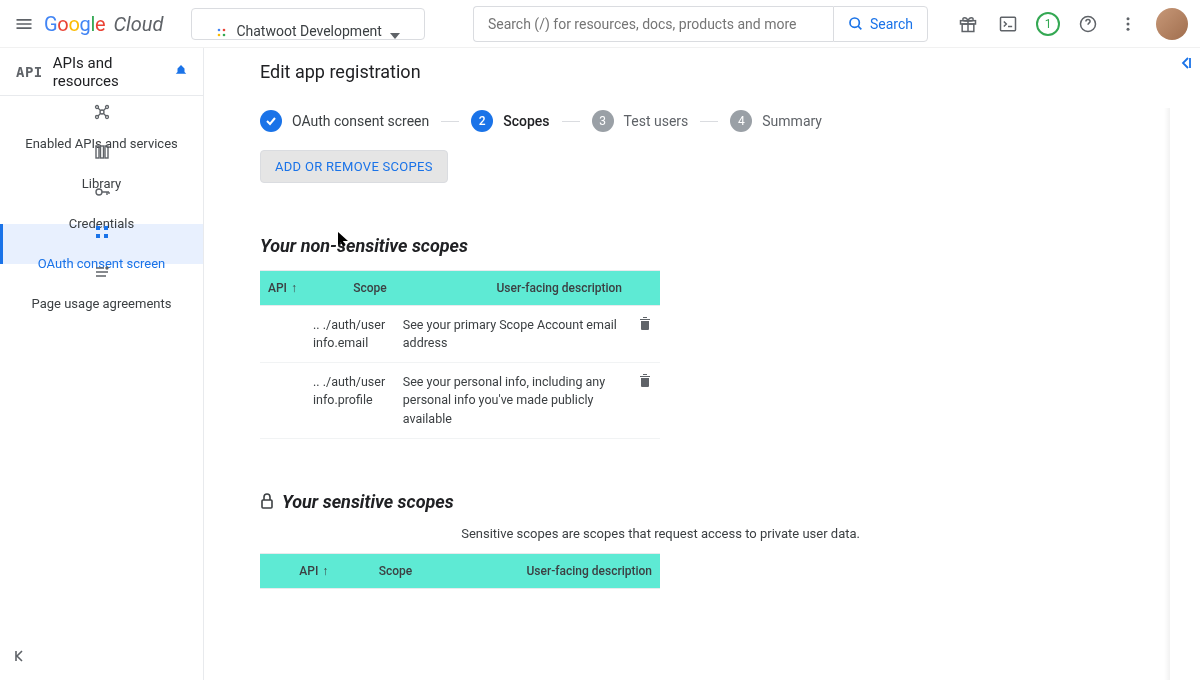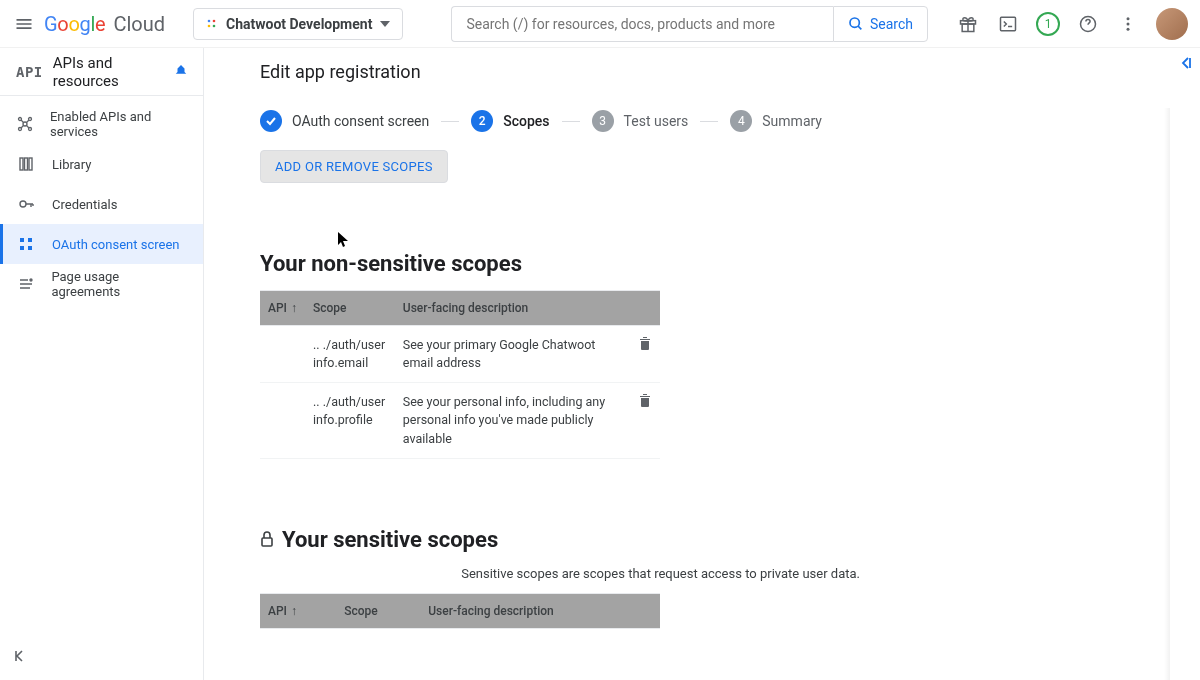--- a/index.html
+++ b/index.html
@@ -4,40 +4,40 @@
 <style>
 * { margin: 0; padding: 0; box-sizing: border-box; font-family: 'Google Sans', Roboto, Arial, sans-serif; }
 body { width: 1200px; height: 680px; overflow: hidden; background: #fff; position: relative; }
 
 
 .top-bar { height: 48px; display: flex; align-items: center; padding: 0 12px; border-bottom: 1px solid #f1f1f1; gap: 8px; }
 .hamburger { width: 24px; height: 24px; display: flex; align-items: center; justify-content: center; cursor: pointer; color: #5f6368; }
 .gcp-logo { display: flex; align-items: center; gap: 4px; margin-right: 20px; }
 .gcp-logo-text { font-size: 20px; letter-spacing: -0.3px; }
 .g-blue { color: #4285f4; } .g-red { color: #ea4335; } .g-yellow { color: #fbbc05; } .g-green { color: #34a853; }
-.gcp-cloud { color: #5f6368; font-size: 20px; margin-left: 4px; }
-.project-selector { border: 1px solid #dadce0; border-radius: 4px; height: 32px; padding: 0 12px; display: flex; align-items: center; gap: 8px; cursor: pointer; font-size: 14px; color: #3c4043; font-weight: bold; }
+.gcp-cloud { color: #5f6368; font-size: 20px; margin-left: 4px; font-style: italic; }
+.project-selector { border: 1px solid #dadce0; border-radius: 4px; height: 32px; padding: 0 24px; display: flex; align-items: flex-end; gap: 8px; cursor: pointer; font-size: 14px; color: #3c4043; }
 .project-dots { color: #3c4043; font-size: 12px; display: flex; gap: 1px; }
 .search-container { flex: 1; display: flex; align-items: flex-end; margin-left: 40px; margin-right: 20px; max-width: 560px; }
 .search-input { flex: 1; height: 36px; border: 1px solid #dadce0; border-right: none; border-radius: 4px 0 0 4px; padding: 0 14px; font-size: 14px; color: #5f6368; outline: none; }
 .search-button { height: 36px; border: 1px solid #dadce0; border-radius: 0 4px 4px 0; background: #fff; padding: 0 14px; display: flex; align-items: center; gap: 6px; color: #1a73e8; font-size: 14px; cursor: pointer; }
 .top-actions { display: flex; align-items: center; gap: 16px; margin-left: auto; }
 .top-icon { width: 24px; height: 24px; display: flex; align-items: center; justify-content: center; color: #5f6368; cursor: pointer; }
 .notif-circle { width: 24px; height: 24px; border: 2px solid #34a853; border-radius: 50%; display: flex; align-items: center; justify-content: center; font-size: 12px; color: #34a853; }
 .avatar { width: 32px; height: 32px; border-radius: 50%; background: linear-gradient(135deg, #c79878, #a06e4e); }
 
 
 .content-area { display: flex; height: calc(100% - 48px); gap: 36px; }
 .sidebar { width: 204px; border-right: 1px solid #e8eaed; display: flex; flex-direction: column; }
 .sidebar-header { height: 48px; display: flex; align-items: center; padding: 0 16px; gap: 10px; border-bottom: 1px solid #e8eaed; }
 .api-logo { font-family: monospace; font-weight: 700; font-size: 14px; color: #5f6368; letter-spacing: 0.5px; }
 .sidebar-title { font-size: 15px; color: #202124; font-weight: 400; }
 .pin { color: #1a73e8; margin-left: 4px; font-size: 14px; }
 .sidebar-items { padding-top: 8px; }
-.sidebar-item { height: 40px; display: flex; align-items: center; padding: 0 16px; gap: 16px; font-size: 13px; color: #3c4043; cursor: pointer; }
+.sidebar-item { height: 40px; display: flex; align-items: center; padding: 0 16px; gap: 16px; font-size: 13px; color: #3c4043; cursor: pointer; flex-direction: column; }
 .sidebar-item.active { background: #e8f0fe; color: #1a73e8; border-left: 3px solid #1a73e8; padding-left: 13px; }
 .sidebar-item .s-icon { width: 20px; color: #5f6368; display: flex; align-items: center; justify-content: center; font-size: 14px; }
 .sidebar-item.active .s-icon { color: #1a73e8; }
 .sidebar-footer { margin-top: auto; padding: 8px 0 12px 8px; }
 .collapse-icon { width: 24px; height: 24px; color: #5f6368; display: flex; align-items: center; justify-content: center; cursor: pointer; }
 
 
 .main { flex: 1; overflow: auto; position: relative; }
 .main-header { height: 48px; display: flex; align-items: center; padding: 0 20px; font-size: 18px; color: #202124; border-bottom: 1px solid transparent; }
 .stepper { display: flex; align-items: center; gap: 12px; padding: 14px 20px 18px; }
@@ -49,26 +49,26 @@
 .step.done { color: #3c4043; }
 .step-line { width: 18px; height: 1px; background: #dadce0; }
 
 .body-content { padding: 0 20px 40px; max-width: 640px; }
 .desc { font-size: 14px; color: #3c4043; line-height: 1.55; margin-bottom: 18px; max-width: 430px; }
 .desc a { color: #1a73e8; text-decoration: none; border-bottom: 1px dotted #1a73e8; }
 .ext-icon { font-size: 11px; color: #1a73e8; margin-left: 2px; }
 .add-scopes-btn { border: 1px solid #dadce0; background: #e5e5e5; color: #1a73e8; text-transform: uppercase; font-size: 13px; letter-spacing: 0.3px; padding: 8px 14px; border-radius: 4px; cursor: pointer; position: relative; }
 .cursor-arrow { position: absolute; left: 338px; top: 232px; font-size: 14px; color: #000; pointer-events: none; z-index: 100; }
 
-.section-title { font-size: 22px; color: #202124; margin-top: 68px; margin-bottom: 14px; display: flex; align-items: center; gap: 8px; }
+.section-title { font-size: 18px; color: #202124; margin-top: 52px; margin-bottom: 14px; display: flex; align-items: center; gap: 8px; font-style: italic; }
 .lock-icon { font-size: 15px; color: #3c4043; }
 .section-sub { font-size: 13px; color: #3c4043; margin-bottom: 12px; text-align: right; }
 
 .scopes-table { width: 100%; max-width: 400px; border-collapse: collapse; font-size: 13px; }
-.scopes-table th { text-align: left; font-weight: 500; color: #3c4043; background: #a3a3a3; padding: 10px 8px; border-top: 1px solid #e8eaed; border-bottom: 1px solid #e8eaed; font-size: 12px; }
+.scopes-table th { text-align: right; font-weight: 500; color: #3c4043; background: #5eead4; padding: 10px 8px; border-top: 1px solid #e8eaed; border-bottom: 1px solid #e8eaed; font-size: 12px; }
 .scopes-table td { padding: 10px 8px; color: #3c4043; vertical-align: top; border-bottom: 1px solid #f1f3f4; font-size: 12.5px; line-height: 1.45; }
 .scopes-table .scope-path { word-break: break-all; }
 .sort-arrow { margin-left: 4px; font-size: 12px; }
 .delete-btn { color: #5f6368; cursor: pointer; font-size: 15px; }
 
 .right-rail { position: absolute; right: 0; top: 48px; width: 28px; height: calc(100% - 48px); display: flex; align-items: flex-start; justify-content: center; padding-top: 8px; }
 .right-rail-icon { color: #1a73e8; font-size: 14px; cursor: pointer; }
 .scroll-shadow { position: absolute; right: 30px; top: 60px; bottom: 0; width: 6px; background: linear-gradient(to right, transparent, rgba(0,0,0,0.05)); pointer-events: none; }
 
 svg { display: block; }
@@ -261,21 +261,21 @@
             <th><span>API</span><span class="sort-arrow">↑</span></th>
             <th>Scope</th>
             <th>User-facing description</th>
             <th style="width:30px"></th>
           </tr>
         </thead>
         <tbody>
           <tr>
             <td></td>
             <td class="scope-path">.. ./auth/userinfo.email</td>
-            <td>See your primary Google Chatwoot email address</td>
+            <td>See your primary Scope Account email address</td>
             <td><span class="delete-btn"><svg width="14" height="14" viewBox="0 0 14 14" fill="currentColor">
                     <path d="M2 3h10v1H2zM3 5h8v8a1 1 0 01-1 1H4a1 1 0 01-1-1V5zM5 1h4v1H5z"></path>
                   </svg></span></td>
           </tr>
           <tr>
             <td></td>
             <td class="scope-path">.. ./auth/userinfo.profile</td>
             <td>See your personal info, including any personal info you've made publicly available</td>
             <td><span class="delete-btn"><svg width="14" height="14" viewBox="0 0 14 14" fill="currentColor">
                     <path d="M2 3h10v1H2zM3 5h8v8a1 1 0 01-1 1H4a1 1 0 01-1-1V5zM5 1h4v1H5z"></path>

